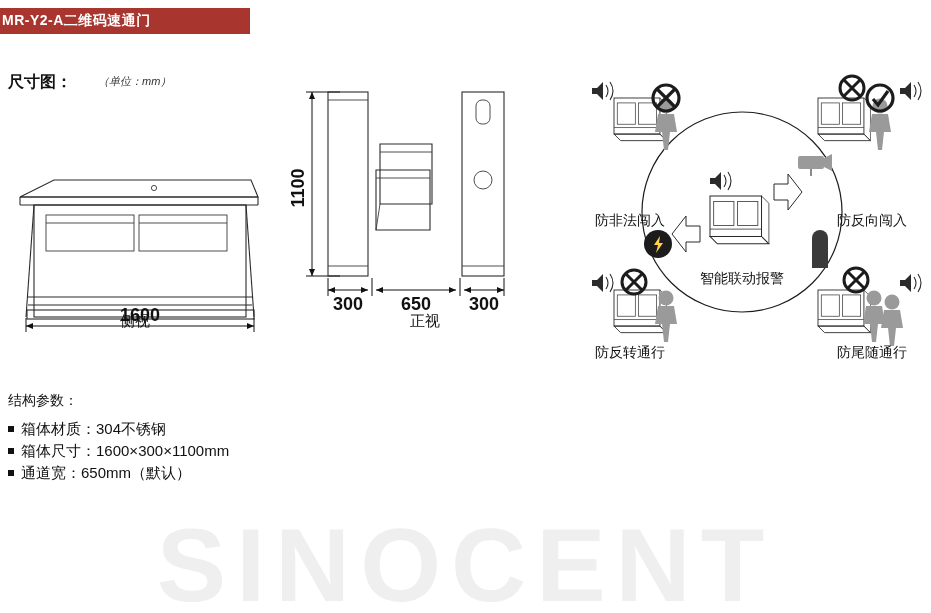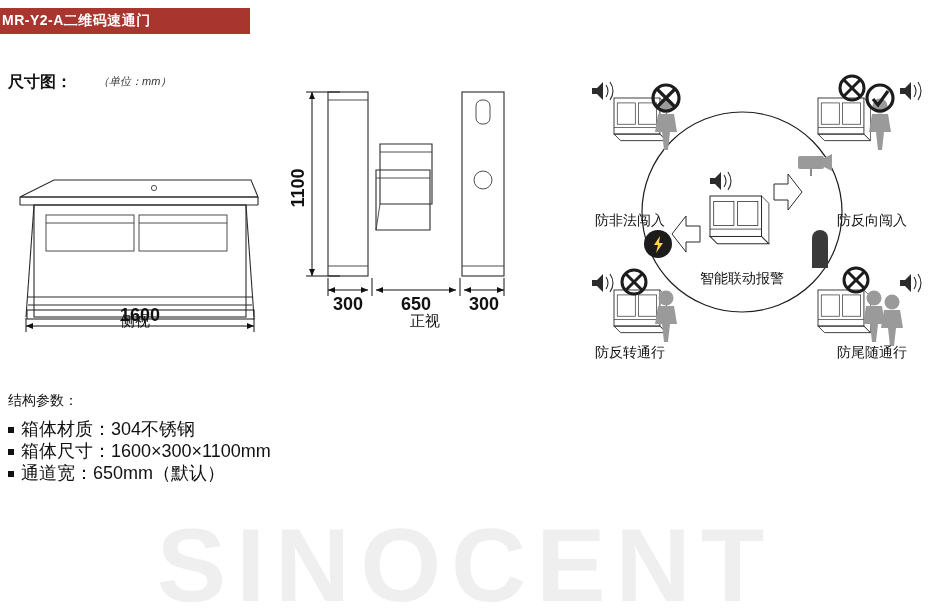--- a/index.html
+++ b/index.html
@@ -32,21 +32,21 @@
   .stroke{fill:none;stroke:#2b2b2b;stroke-width:1.1;}
   .stroke-thin{fill:none;stroke:#3a3a3a;stroke-width:0.9;}
   .dimline{stroke:#111;stroke-width:1;}
   .dimtxt{font-family:"Liberation Sans", sans-serif;font-size:18px;font-weight:bold;fill:#111;}
   .caption{font-size:15px;text-align:center;}
 
   
   #spec{left:8px;top:368px;width:430px;margin-top:24px;}
   #spec .head{font-size:14px;margin-bottom:8px;}
   #spec ul{list-style:none;margin:0;padding:0;}
-  #spec li{font-size:18px;line-height:22px;white-space:nowrap;}
+  #spec li{font-size:15px;line-height:22px;white-space:nowrap;}
   #spec li .bullet{display:inline-block;width:6px;height:6px;background:#111;margin-right:7px;vertical-align:2px;}
 
   
   #scene{left:560px;top:46px;width:365px;height:330px;}
   .sc-label{font-size:14px;text-align:center;white-space:nowrap;}
 
   
   #watermark{
     left:0;bottom:-4px;width:931px;
     text-align:center;

